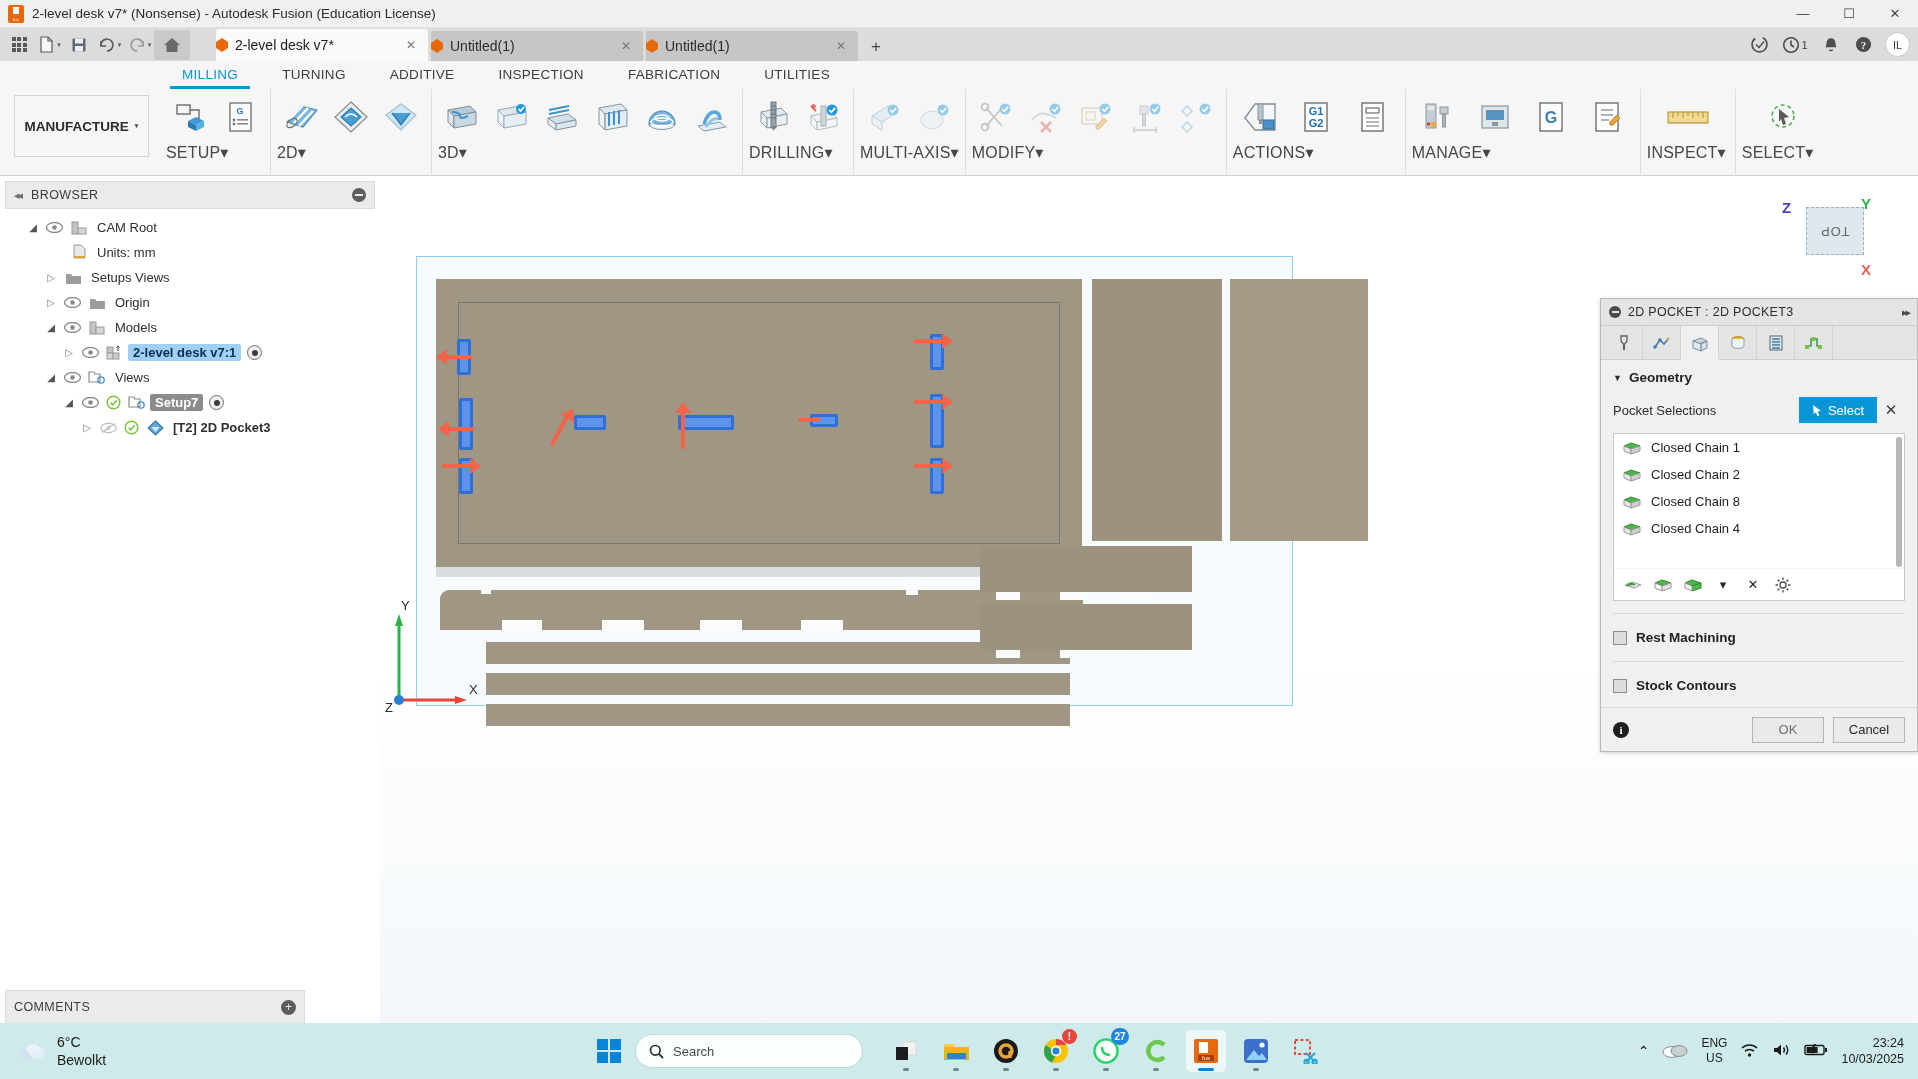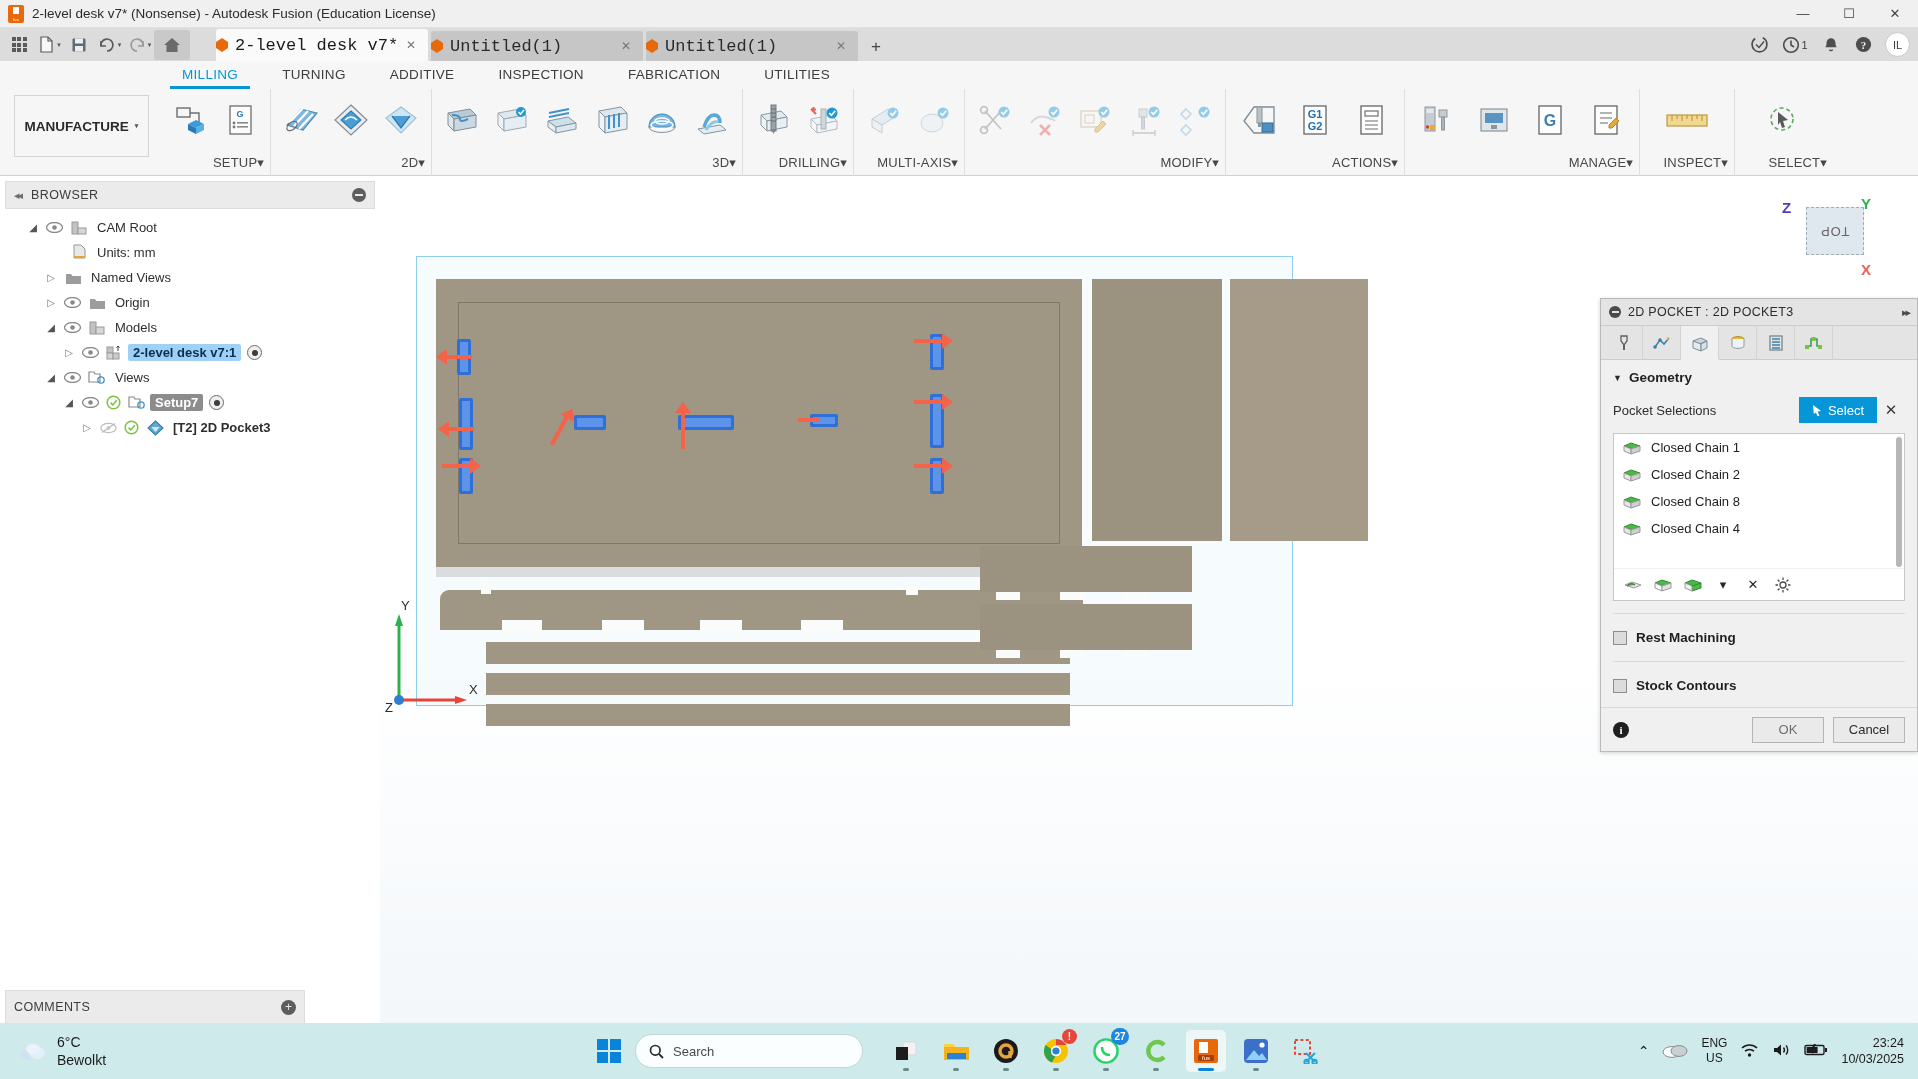--- a/index.html
+++ b/index.html
@@ -56,21 +56,21 @@
     height: 30px; min-width: 212px; display: flex; align-items: center;
     background: #c6c6c6; border-top-left-radius: 3px; border-top-right-radius: 3px;
     margin-right: 3px; padding: 0 6px 0 0; position: relative;
   }
   .doctab.active { background: #fafafa; height: 32px; }
   .doctab .fusion-mark {
     width: 12px; height: 14px; margin: 0 7px 0 auto;
     background: #e8690b;
     clip-path: polygon(50% 0, 100% 28%, 100% 72%, 50% 100%, 0 72%, 0 28%);
   }
-  .doctab .dt-label { font-size: 17px; color: #2b2b2b; font-family: Liberation Mono, monospace; }
+  .doctab .dt-label { font-size: 14px; color: #2b2b2b; }
   .doctab.active .dt-label { color: #1a1a1a; }
   .doctab .dt-close { margin-left: auto; margin-right: 4px; color: #777; font-size: 12px; width:14px; text-align:center;}
   .doctab .dt-spacer { flex: 1; }
   .tab-add { width: 30px; height: 28px; display: flex; align-items: center; justify-content: center; color: #444; font-size: 17px; }
   .qat-right { display: flex; align-items: center; height: 33px; padding-right: 8px; }
   .qr-btn { width: 32px; height: 28px; display: flex; align-items: center; justify-content: center; color: #4d4d4d; position: relative;}
   .avatar {
     width: 25px; height: 25px; border-radius: 50%; background: #fff; border: 1px solid #c8c8c8;
     display: flex; align-items: center; justify-content: center; font-size: 11px; color: #3b3b3b;
     margin-left: 6px;
@@ -93,21 +93,21 @@
   }
   .manufacture-box {
     position: absolute; left: 14px; top: 34px; width: 135px; height: 62px;
     border: 1px solid #d4d4d4; background: #f6f6f6; display: flex; align-items: center; justify-content: center;
     font-size: 13.5px; font-weight: bold; color: #2b2b2b;
   }
   .ribbon-body { position: absolute; left: 160px; top: 28px; right: 0; height: 87px; display: flex; }
   .rgroup { display: flex; flex-direction: column; justify-content: space-between; border-right: 1px solid #dedede; padding: 0 6px; height: 87px;}
   .rgroup:last-child{ border-right:none; }
   .rg-icons { display: flex; align-items: center; height: 60px; gap: 2px; padding-top: 2px;}
-  .rg-label { text-align: right; font-size: 13px; color: #474747; padding-bottom: 6px; letter-spacing: .2px; }
+  .rg-label { text-align: left; font-size: 16px; color: #474747; padding-bottom: 14px; letter-spacing: .2px; }
   .rbtn {
     width: 48px; height: 52px; display: flex; align-items: center; justify-content: center;
     position: relative;
   }
   .rbtn.wide { width: 54px; }
   .rbtn.dim { opacity: .45; }
 
   
   .browser {
     position: absolute; left: 0; top: 176px; width: 380px; bottom: 110px; background: #ffffff;
@@ -759,21 +759,21 @@
         <span class="tlabel">Units: mm</span>
       </div>
 
       <div class="trow" style="padding-left:42px">
         <span class="twist">▷</span>
         <span class="ticon">
             <svg width="17" height="14" viewBox="0 0 17 14">
               <path d="M1 3h5l1.5 2H16v8H1z" fill="#9c9c9c"></path>
             </svg>
           </span>
-        <span class="tlabel">Named Views</span>
+        <span class="tlabel">Setups Views</span>
       </div>
 
       <div class="trow" style="padding-left:42px">
         <span class="twist">▷</span>
         <span class="eye">
             <svg width="17" height="11" viewBox="0 0 17 11">
               <ellipse cx="8.5" cy="5.5" rx="8" ry="5" fill="none" stroke="#888" stroke-width="1.3"></ellipse>
               <circle cx="8.5" cy="5.5" r="2.3" fill="#888"></circle>
             </svg>
           </span>

